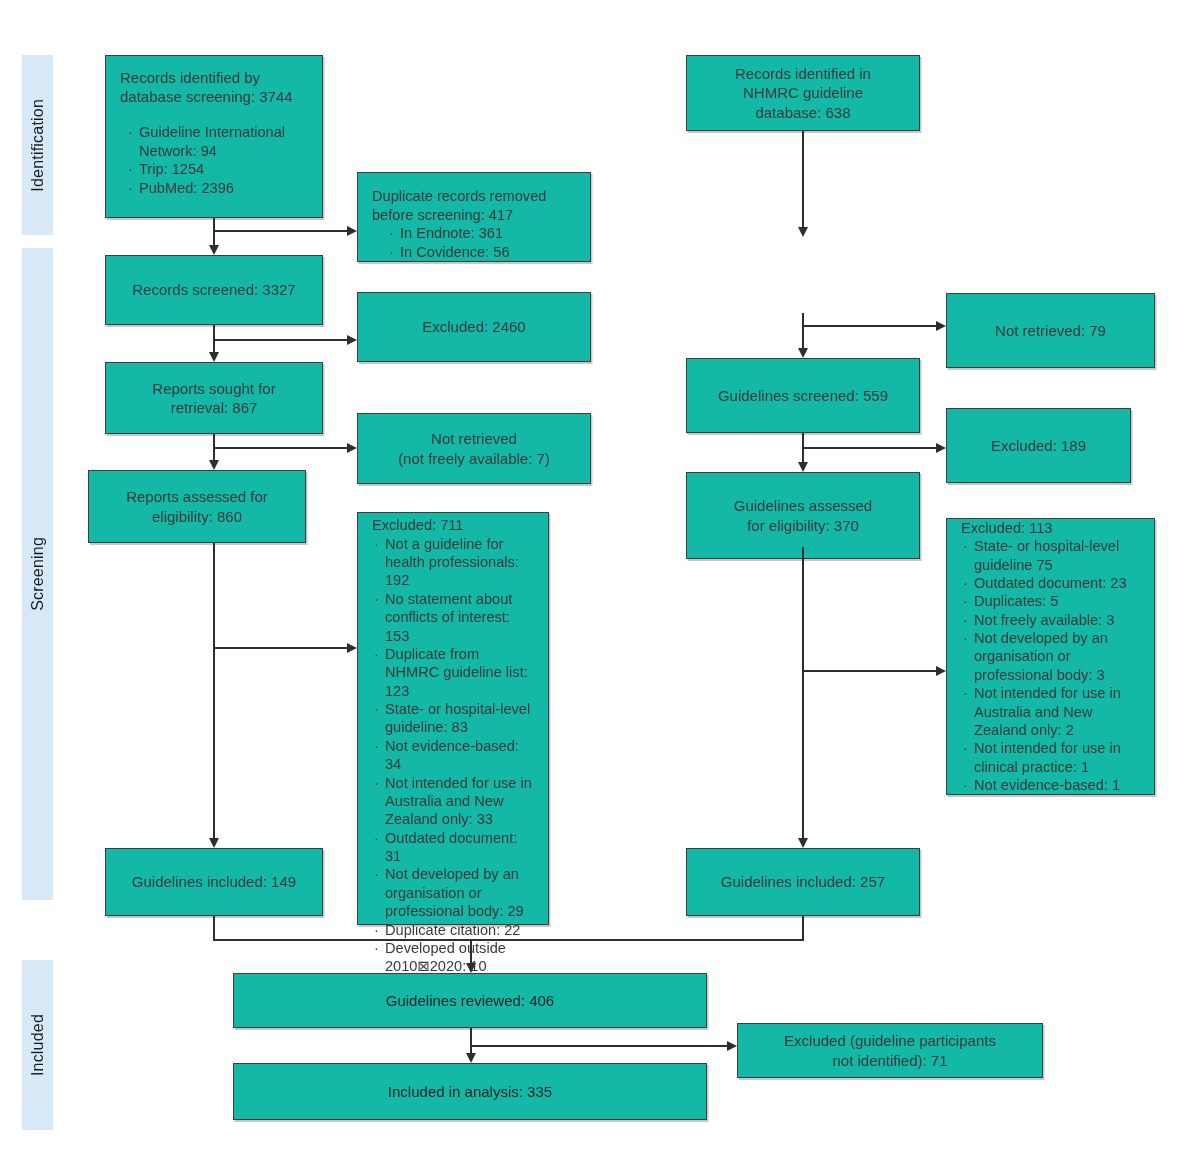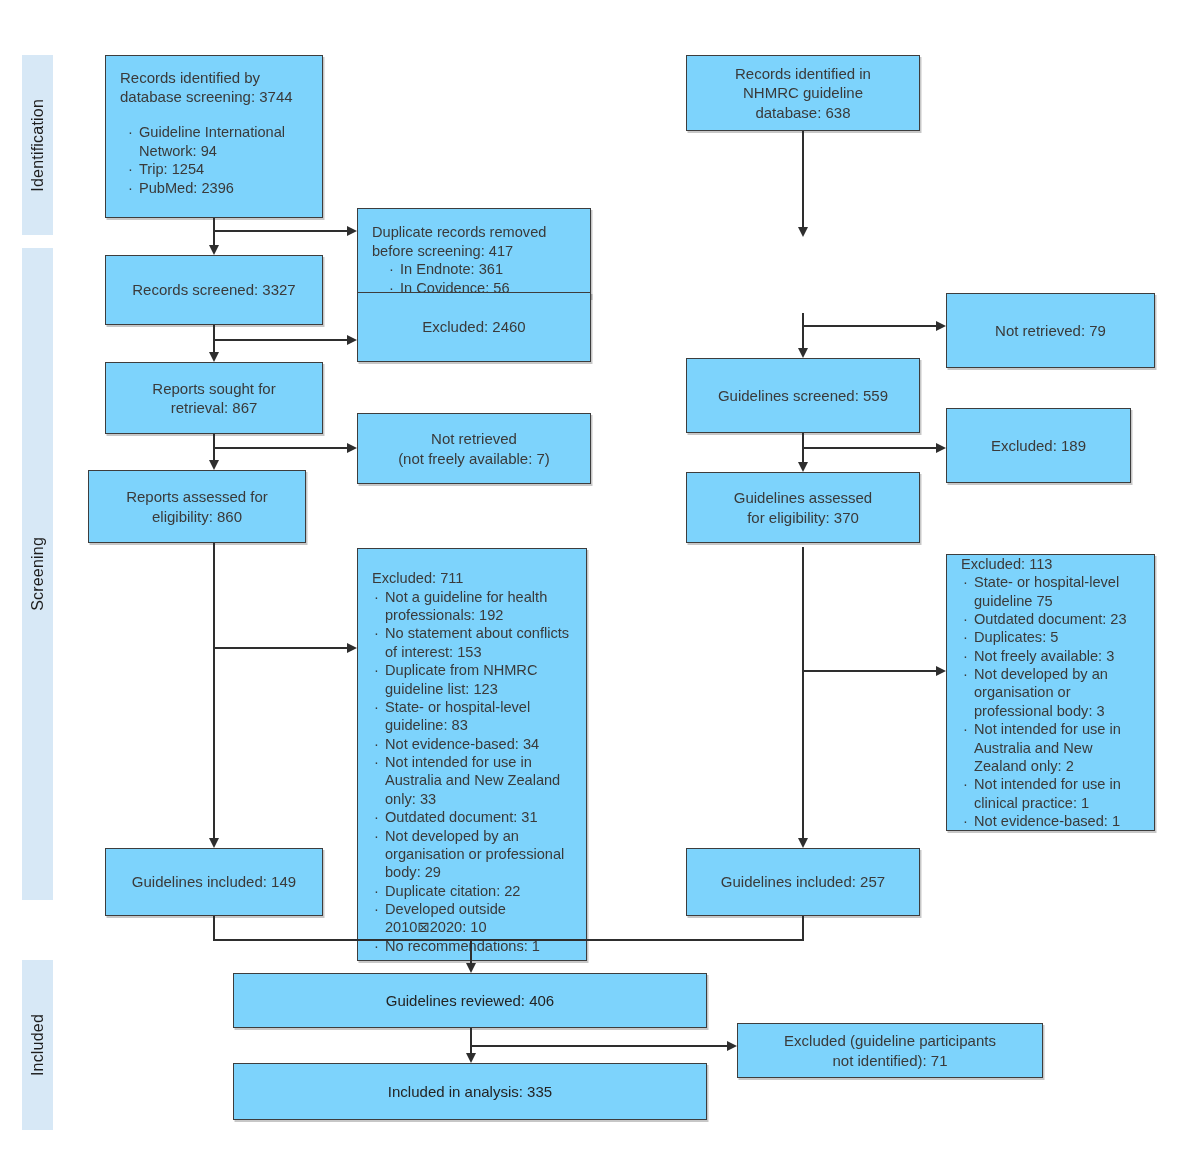--- a/index.html
+++ b/index.html
@@ -11,28 +11,28 @@
   .stage{
     position:absolute;left:22px;width:31px;background:#d7e8f6;
     display:flex;align-items:center;justify-content:center;
   }
   .stage-label{
     writing-mode:vertical-rl;transform:rotate(180deg);
     font-size:16px;color:#1d1d1d;letter-spacing:.2px;white-space:nowrap;
   }
   
   .box{
-    position:absolute;background:#7dd3fc;border:1.5px solid #3d3d3d;box-sizing:border-box;
+    position:absolute;background:#14b8a6;border:1.5px solid #3d3d3d;box-sizing:border-box;
     box-shadow:1.5px 2px 0 rgba(0,0,0,.22);
   }
   .box.center{display:flex;align-items:center;justify-content:center;text-align:center;padding:0 12px;}
   .box .box-title{font-size:15px;line-height:1.28;white-space:pre-line;}
   .box.bold .box-title{font-weight:normal;color:#242424;}
   .box.leftpad{padding:12px 14px;}
-  .box.list{padding:14px 14px;font-size:14.6px;line-height:1.26;margin-top:36px;}
+  .box.list{padding:14px 14px;font-size:14.6px;line-height:1.26;}
   .box.list .box-title{font-size:14.6px;}
   .box.vcenter{display:flex;flex-direction:column;justify-content:center;}
   .box-items{font-size:14.6px;line-height:1.26;}
   .items-gap{margin-top:17px;}
   .items-indent6{margin-left:6px;}
   .items-indent15{margin-left:15px;}
   .li{position:relative;padding-left:13px;}
   .li .b{position:absolute;left:2px;}
   
   .vline{position:absolute;width:1.5px;background:#2e2e2e;}
@@ -87,21 +87,21 @@
         <div class="li"><span class="b">·</span>In Covidence: 56</div>
       </div>
   </div>
   <div class="box center" style="left:357px;top:292px;width:234px;height:70px">
     <div class="box-title">Excluded: 2460</div>
   </div>
   <div class="box center" style="left:357px;top:413px;width:234px;height:71px">
     <div class="box-title">Not retrieved
 (not freely available: 7)</div>
   </div>
-  <div class="box list" style="left:357px;top:512px;width:230px;height:413px;padding-top:20px">
+  <div class="box list" style="left:357px;top:512px;width:192px;height:413px;padding-top:3px">
     <div class="box-title">Excluded: 711</div>
     <div class="box-items">
         <div class="li"><span class="b">·</span>Not a guideline for health professionals: 192</div>
         <div class="li"><span class="b">·</span>No statement about conflicts of interest: 153</div>
         <div class="li"><span class="b">·</span>Duplicate from NHMRC guideline list: 123</div>
         <div class="li"><span class="b">·</span>State- or hospital-level guideline: 83</div>
         <div class="li"><span class="b">·</span>Not evidence-based: 34</div>
         <div class="li"><span class="b">·</span>Not intended for use in Australia and New Zealand only: 33</div>
         <div class="li"><span class="b">·</span>Outdated document: 31</div>
         <div class="li"><span class="b">·</span>Not developed by an organisation or professional body: 29</div>
@@ -112,21 +112,21 @@
   </div>
 
   <div class="box center" style="left:686px;top:55px;width:234px;height:76px">
     <div class="box-title">Records identified in
 NHMRC guideline
 database: 638</div>
   </div>
   <div class="box center" style="left:686px;top:358px;width:234px;height:75px">
     <div class="box-title">Guidelines screened: 559</div>
   </div>
-  <div class="box center" style="left:686px;top:472px;width:234px;height:71px">
+  <div class="box center" style="left:686px;top:472px;width:234px;height:87px">
     <div class="box-title">Guidelines assessed
 for eligibility: 370</div>
   </div>
   <div class="box center" style="left:686px;top:848px;width:234px;height:68px">
     <div class="box-title">Guidelines included: 257</div>
   </div>
 
   <div class="box center" style="left:946px;top:293px;width:209px;height:75px">
     <div class="box-title">Not retrieved: 79</div>
   </div>

